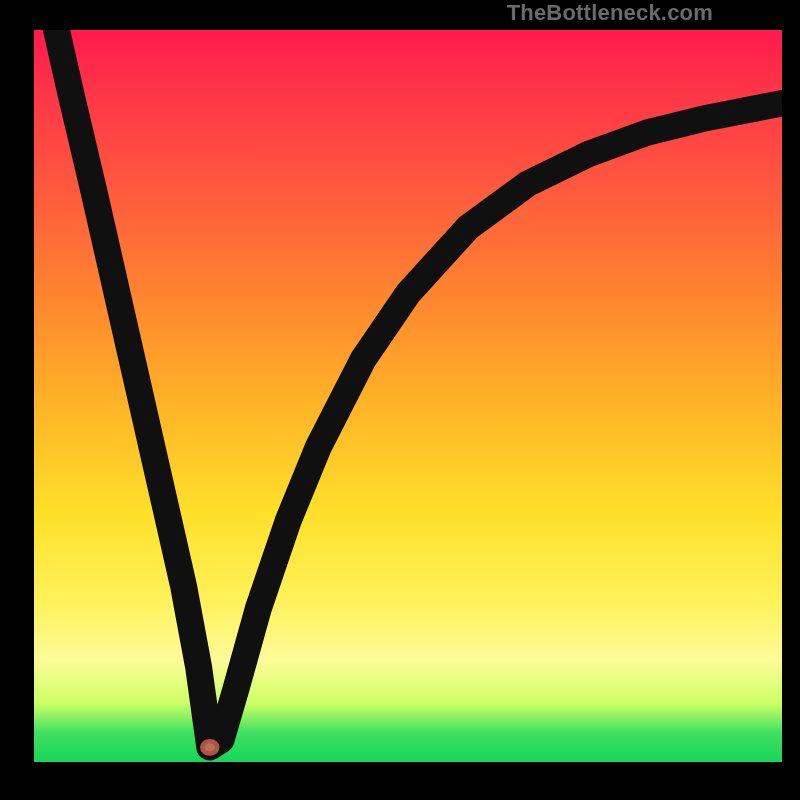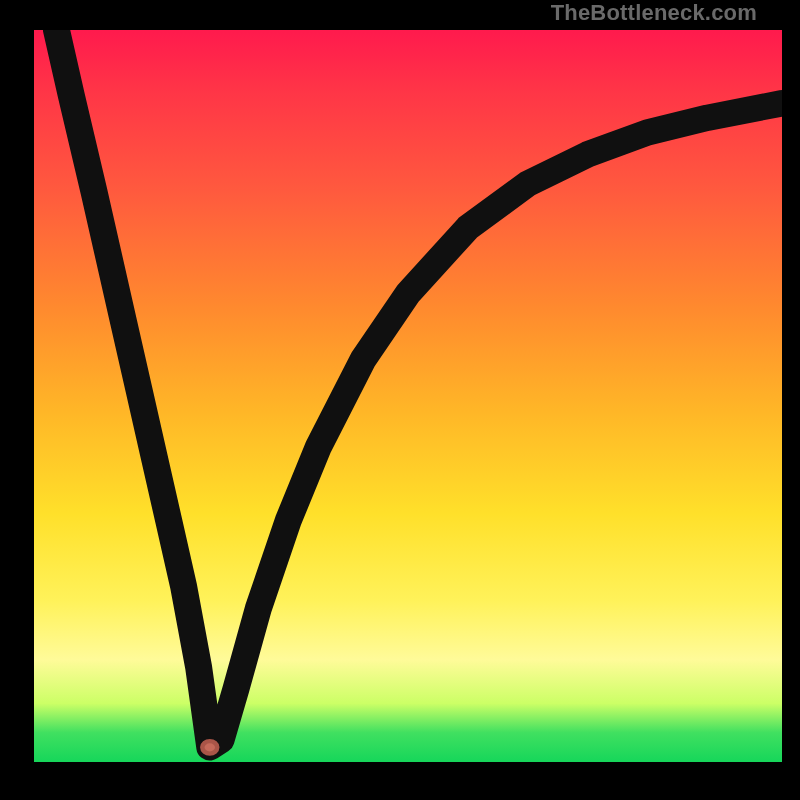--- a/index.html
+++ b/index.html
@@ -9,21 +9,20 @@
     height: 800px;
     overflow: hidden;
     background: #000;
     font-family: Arial, Helvetica, sans-serif;
   }
   .frame {
     position: relative;
     width: 719px;
     height: 800px;
     background: #000;
-    padding-left: 44px;
   }
   .watermark {
     position: absolute;
     top: 0;
     right: 6px;
     font-size: 22px;
     font-weight: 600;
     color: #6a6a6a;
     letter-spacing: 0.2px;
     user-select: none;

